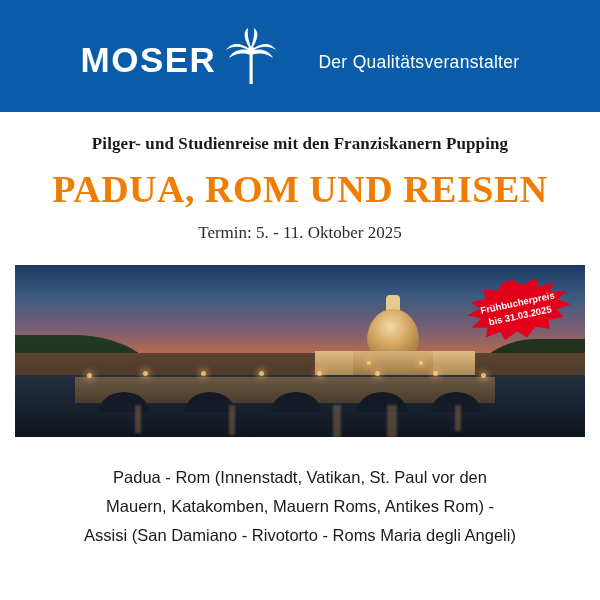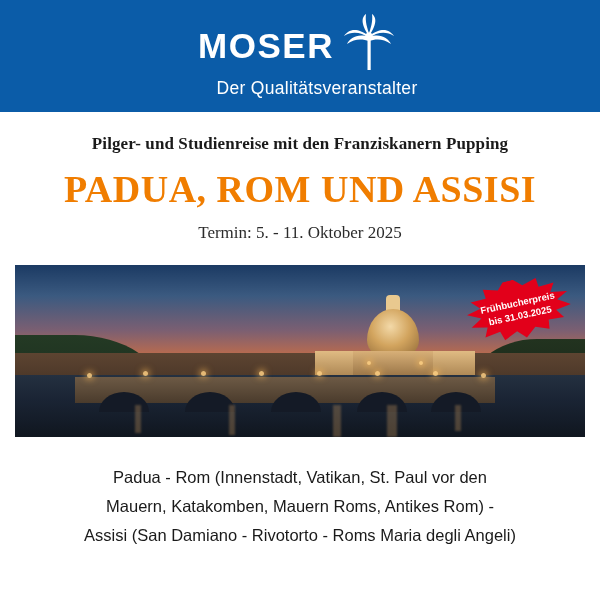--- a/index.html
+++ b/index.html
@@ -22,21 +22,20 @@
     flex-direction: column;
   }
 
   
   .header {
     background: #0b5ca8;
     height: 112px;
     width: 100%;
     position: relative;
     display: flex;
-    flex-direction: column;
     align-items: center;
     justify-content: center;
     box-sizing: border-box;
     padding-top: 6px;
   }
   .logo-row {
     display: flex;
     align-items: center;
     justify-content: center;
     gap: 0px;
@@ -282,21 +281,21 @@
           <path d="M31 23 C 42 19, 50 24, 53 30 C 45 24, 37 25, 31 27 Z" fill="#ffffff"></path>
           <circle cx="31" cy="22" r="3.6" fill="#ffffff"></circle>
         </svg>
       </span>
     </div>
     <div class="logo-sub">Der Qualitätsveranstalter</div>
   </div>
 
   <div class="title-block">
     <div class="kicker">Pilger- und Studienreise mit den Franziskanern Pupping</div>
-    <div class="main-title">PADUA, ROM UND ASSISI</div>
+    <div class="main-title">PADUA, ROM UND REISEN</div>
     <div class="meta-line">Termin: 5. - 11. Oktober 2025</div>
   </div>
 
   <div class="photo">
     <div class="sky"></div>
     <div class="trees-l"></div>
     <div class="trees-r"></div>
     <div class="city"></div>
     <div class="facade"></div>
     <div class="dome">

